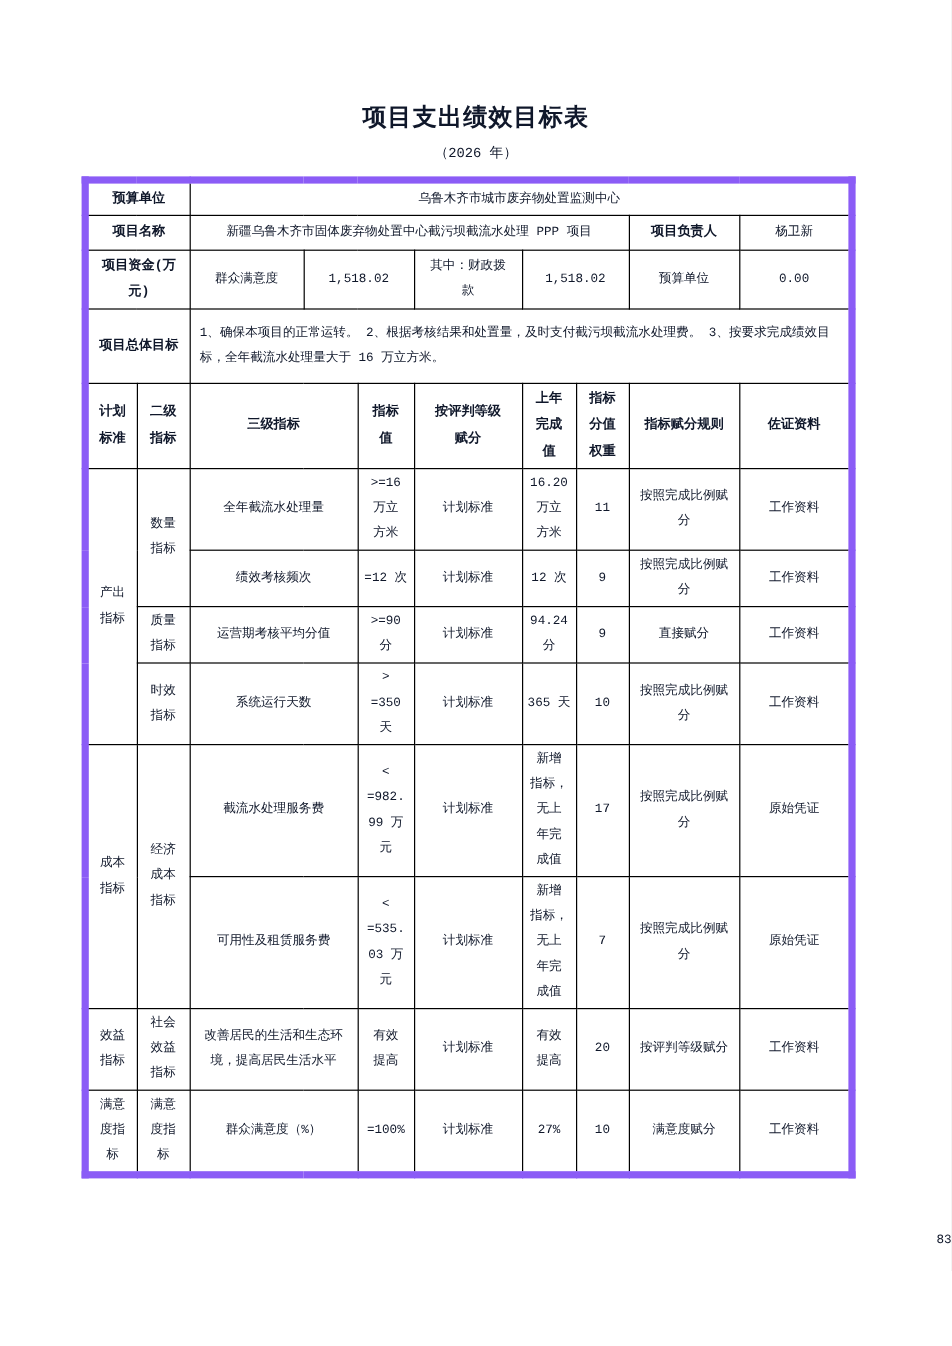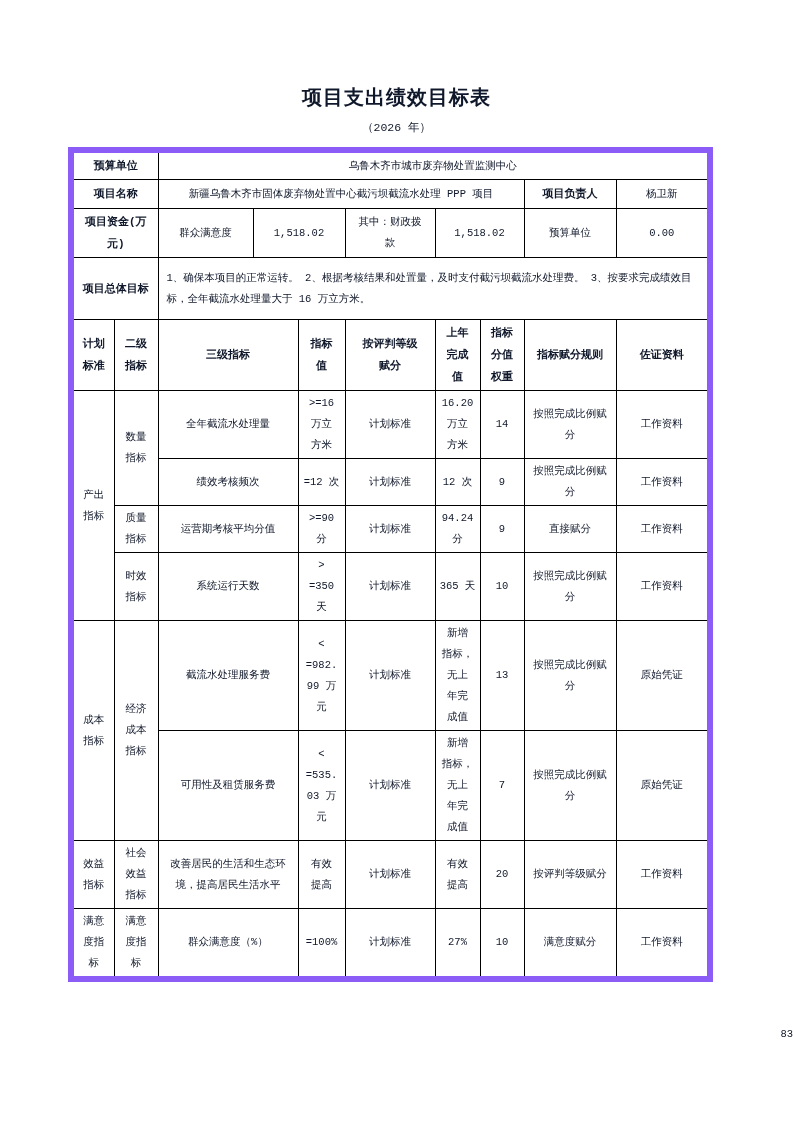--- a/index.html
+++ b/index.html
@@ -136,21 +136,21 @@
       <td class="tight" rowspan="4">产出指标</td>
       <td class="tight" rowspan="2">数量指标</td>
       <td class="name-cell" colspan="2">全年截流水处理量</td>
       <td class="pre">&gt;=16
 万立
 方米</td>
       <td>计划标准</td>
       <td class="pre">16.20
 万立
 方米</td>
-      <td>14</td>
+      <td>11</td>
       <td class="rule-cell">按照完成比例赋分</td>
       <td>工作资料</td>
     </tr>
 
     <tr style="height:45px">
       <td class="name-cell" colspan="2">绩效考核频次</td>
       <td class="pre">=12 次</td>
       <td>计划标准</td>
       <td class="pre">12 次</td>
       <td>9</td>
@@ -191,21 +191,21 @@
       <td class="pre">&lt;
 =982.
 99 万
 元</td>
       <td>计划标准</td>
       <td class="pre">新增
 指标，
 无上
 年完
 成值</td>
-      <td>13</td>
+      <td>17</td>
       <td class="rule-cell">按照完成比例赋分</td>
       <td>原始凭证</td>
     </tr>
 
     <tr style="height:106px">
       <td class="name-cell" colspan="2">可用性及租赁服务费</td>
       <td class="pre">&lt;
 =535.
 03 万
 元</td>

